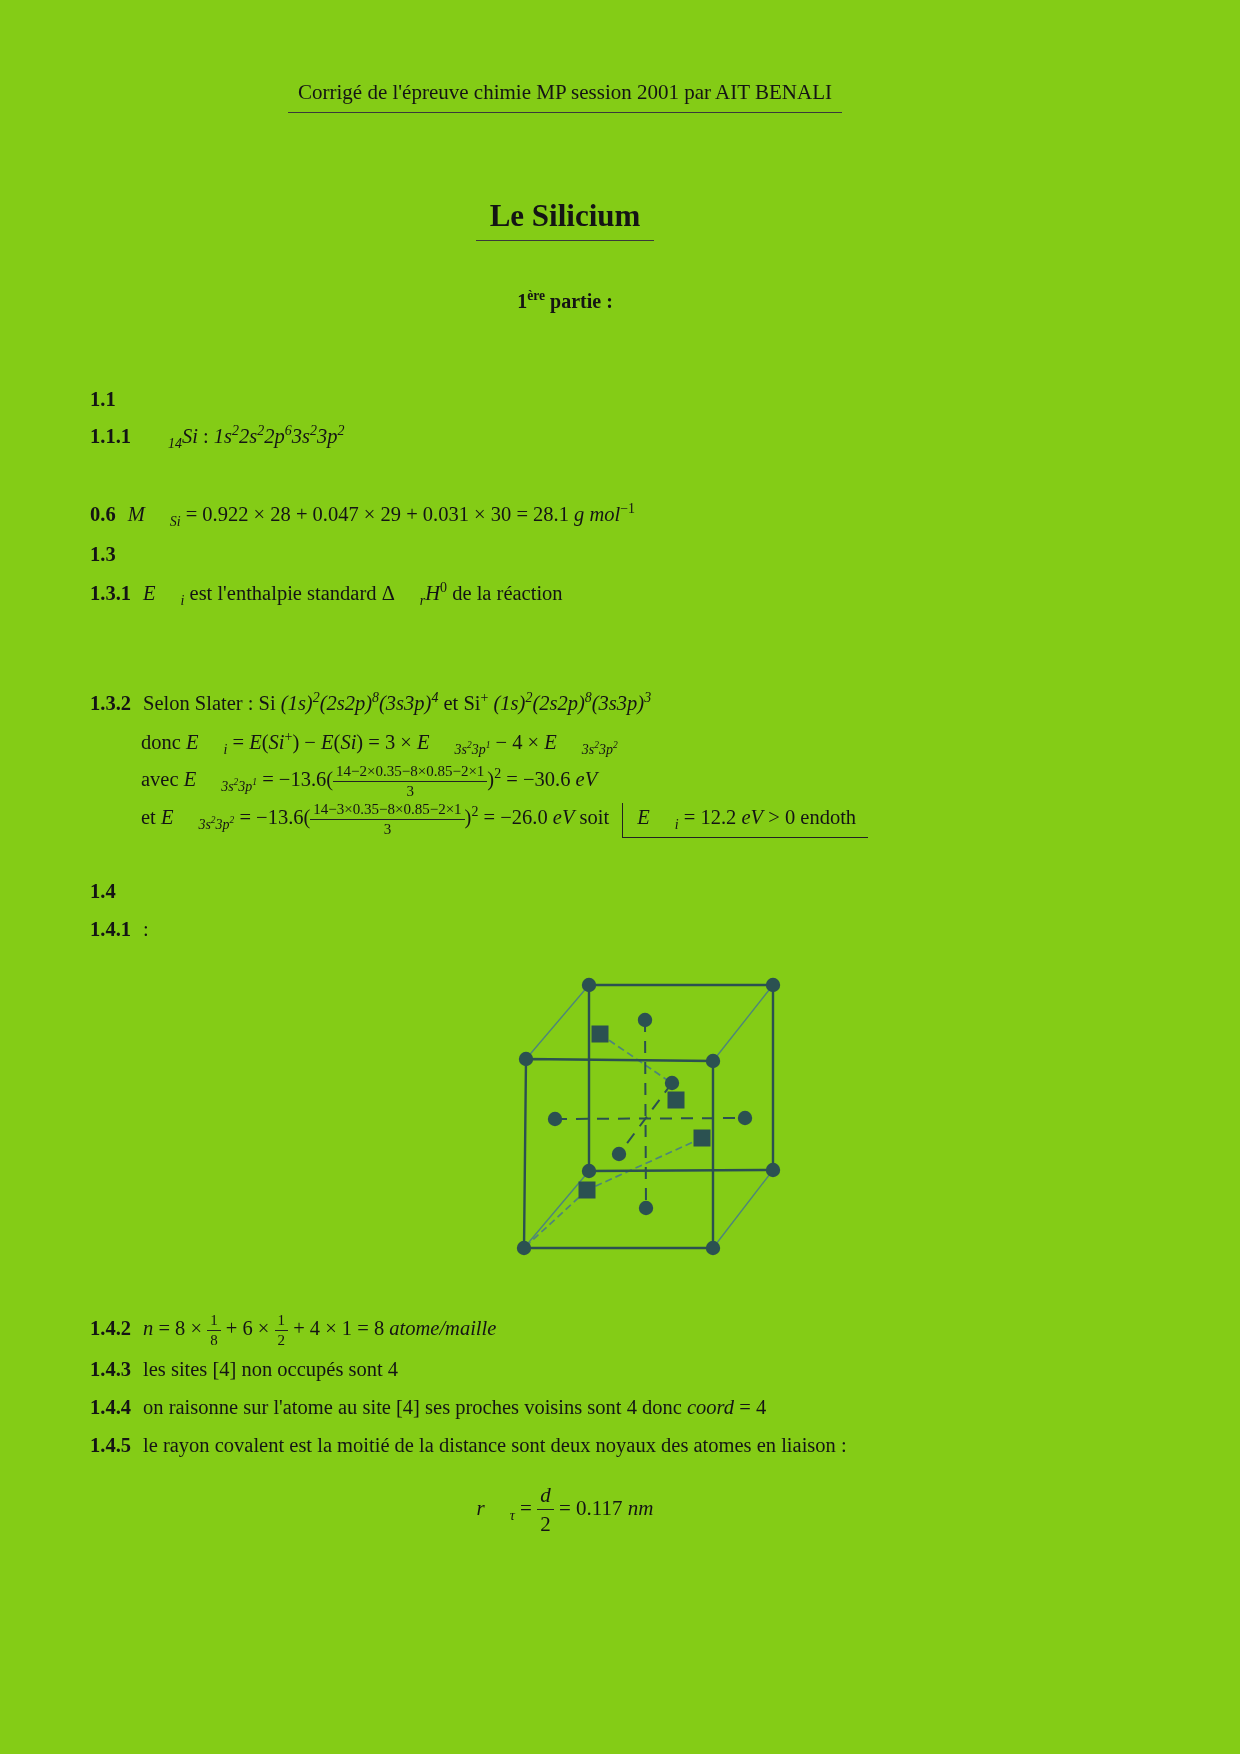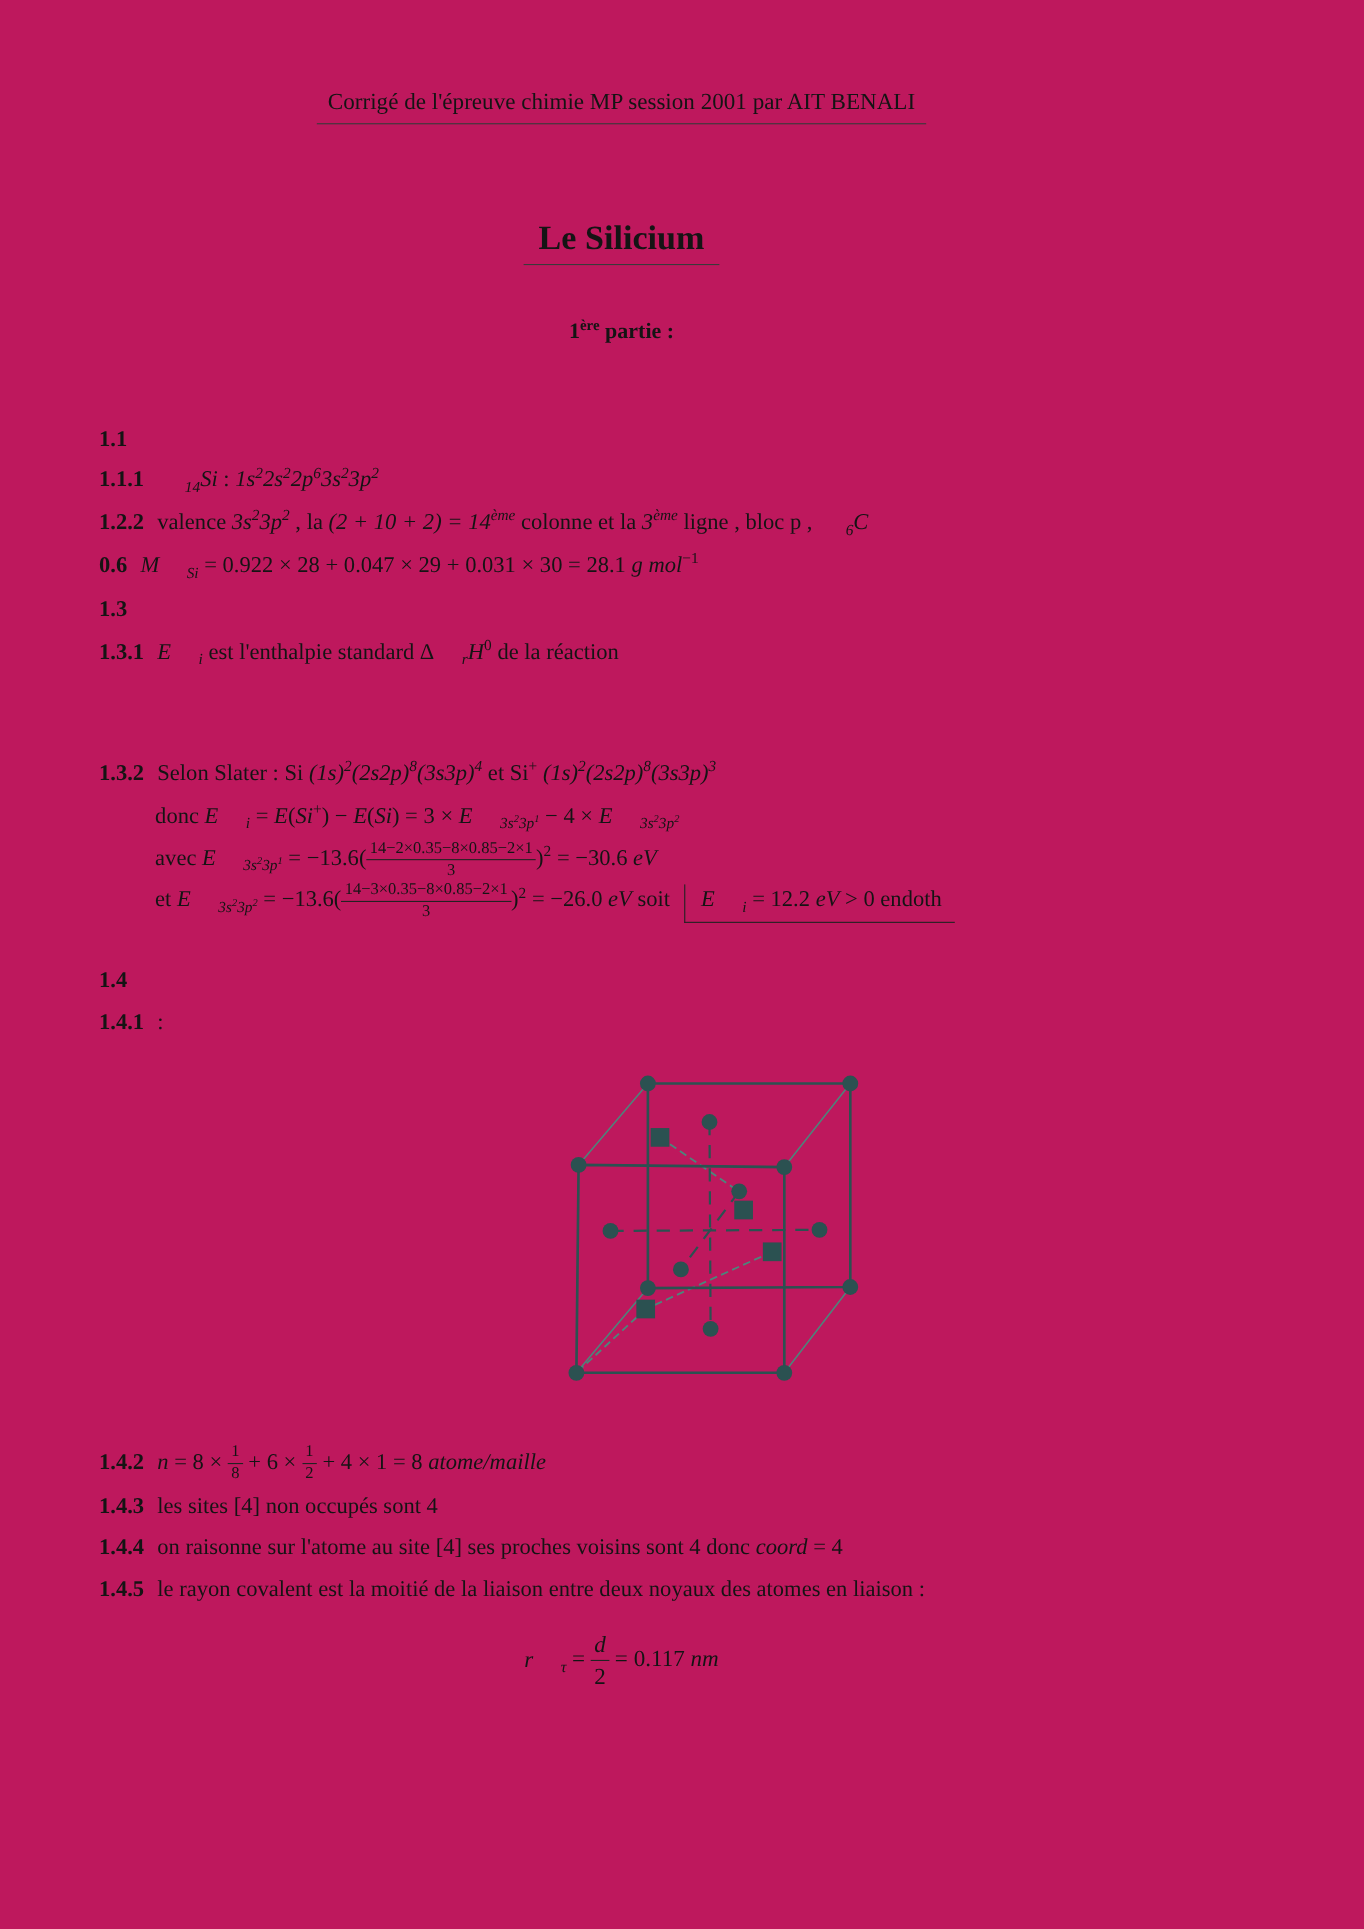--- a/index.html
+++ b/index.html
@@ -1,17 +1,17 @@
 <!DOCTYPE html>
 <html><head>
 <meta charset="utf-8">
 <style>
   html,body{margin:0;padding:0;background:#fff;}
   .page{
-    position:relative;width:1240px;height:1754px;background:#be185d;
+    position:relative;width:1240px;height:1754px;background:#84cc16;
     font-family:"Liberation Serif","DejaVu Serif",serif;color:#141414;overflow:hidden;
   }
   .cline{position:absolute;left:90px;width:950px;text-align:center;}
   .tline{position:absolute;left:90px;width:950px;font-size:20.5px;white-space:nowrap;text-align:left;}
   .tline .num{font-weight:700;margin-right:12px;}
   .cont{left:141px;}
   .title-txt{font-size:21px;display:inline-block;border-bottom:1.6px solid #3a3a3a;padding:0 10px 7px;}
   .head-txt{font-size:31px;font-weight:700;display:inline-block;border-bottom:1.7px solid #3a3a3a;padding:0 14px 6px;}
   .part{font-size:20px;font-weight:700;}
   .eq{font-size:21px;}
@@ -38,21 +38,20 @@
   <div class="cline" style="top:198px">
     <span class="head-txt">Le Silicium</span>
   </div>
 
   <div class="cline part" style="top:288px">1<sup>ère</sup> partie :</div>
 
   <div class="tline" style="top:388px"><b class="num">1.1</b><span></span></div>
 
   <div class="tline" style="top:423px"><b class="num">1.1.1</b><span><i><sub>14</sub>Si</i> : <i>1s<sup>2</sup>2s<sup>2</sup>2p<sup>6</sup>3s<sup>2</sup>3p<sup>2</sup></i></span></div>
 
-  <div class="tline" style="top:462px"><b class="num">1.2.2</b><span>valence <i>3s<sup>2</sup>3p<sup>2</sup></i> , la <i>(2 + 10 + 2) = 14<sup>ème</sup></i> colonne et la <i>3<sup>ème</sup></i> ligne , bloc p , <i><sub>6</sub>C</i></span></div>
 
   <div class="tline" style="top:501px"><b class="num">0.6</b><span><i>M<sub>Si</sub></i> = 0.922 × 28 + 0.047 × 29 + 0.031 × 30 = 28.1 <i>g mol</i><sup>−1</sup></span></div>
 
   <div class="tline" style="top:543px"><b class="num">1.3</b><span></span></div>
 
   <div class="tline" style="top:580px"><b class="num">1.3.1</b><span><i>E<sub>i</sub></i> est l'enthalpie standard Δ<i><sub>r</sub>H</i><sup>0</sup> de la réaction</span></div>
 
 
   <div class="tline" style="top:690px"><b class="num">1.3.2</b><span>Selon Slater : Si <i>(1s)<sup>2</sup>(2s2p)<sup>8</sup>(3s3p)<sup>4</sup></i> et Si<sup>+</sup> <i>(1s)<sup>2</sup>(2s2p)<sup>8</sup>(3s3p)<sup>3</sup></i></span></div>
 
@@ -99,17 +98,17 @@
       <rect x="693.5" y="1129.5" width="17" height="17" fill="#2b5151"></rect>
       <rect x="578.5" y="1181.5" width="17" height="17" fill="#2b5151"></rect>
     </svg>
 
   <div class="tline" style="top:1312px"><b class="num">1.4.2</b><span><i>n</i> = 8 × <span class="frac sm"><span class="top">1</span><span class="bot">8</span></span> + 6 × <span class="frac sm"><span class="top">1</span><span class="bot">2</span></span> + 4 × 1 = 8 <i>atome/maille</i></span></div>
 
   <div class="tline" style="top:1358px"><b class="num">1.4.3</b><span>les sites [4] non occupés sont 4</span></div>
 
   <div class="tline" style="top:1396px"><b class="num">1.4.4</b><span>on raisonne sur l'atome au site [4] ses proches voisins sont 4 donc <i>coord</i> = 4</span></div>
 
-  <div class="tline" style="top:1434px"><b class="num">1.4.5</b><span>le rayon covalent est la moitié de la liaison entre deux noyaux des atomes en liaison :</span></div>
+  <div class="tline" style="top:1434px"><b class="num">1.4.5</b><span>le rayon covalent est la moitié de la distance sont deux noyaux des atomes en liaison :</span></div>
 
   <div class="cline eq" style="top:1482px"><i>r<sub>τ</sub></i> = <span class="frac big"><span class="top"><i>d</i></span><span class="bot">2</span></span> = 0.117 <i>nm</i></div>
 
 </div>
 
 </body></html>

